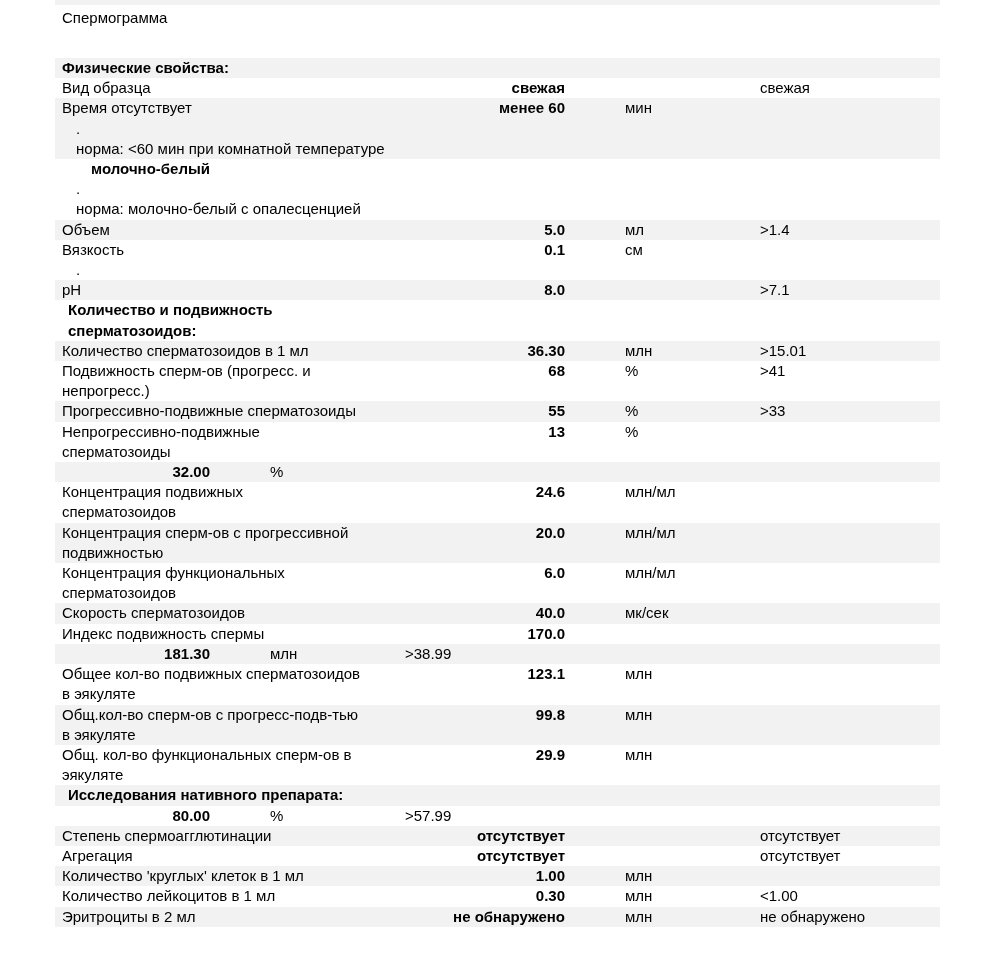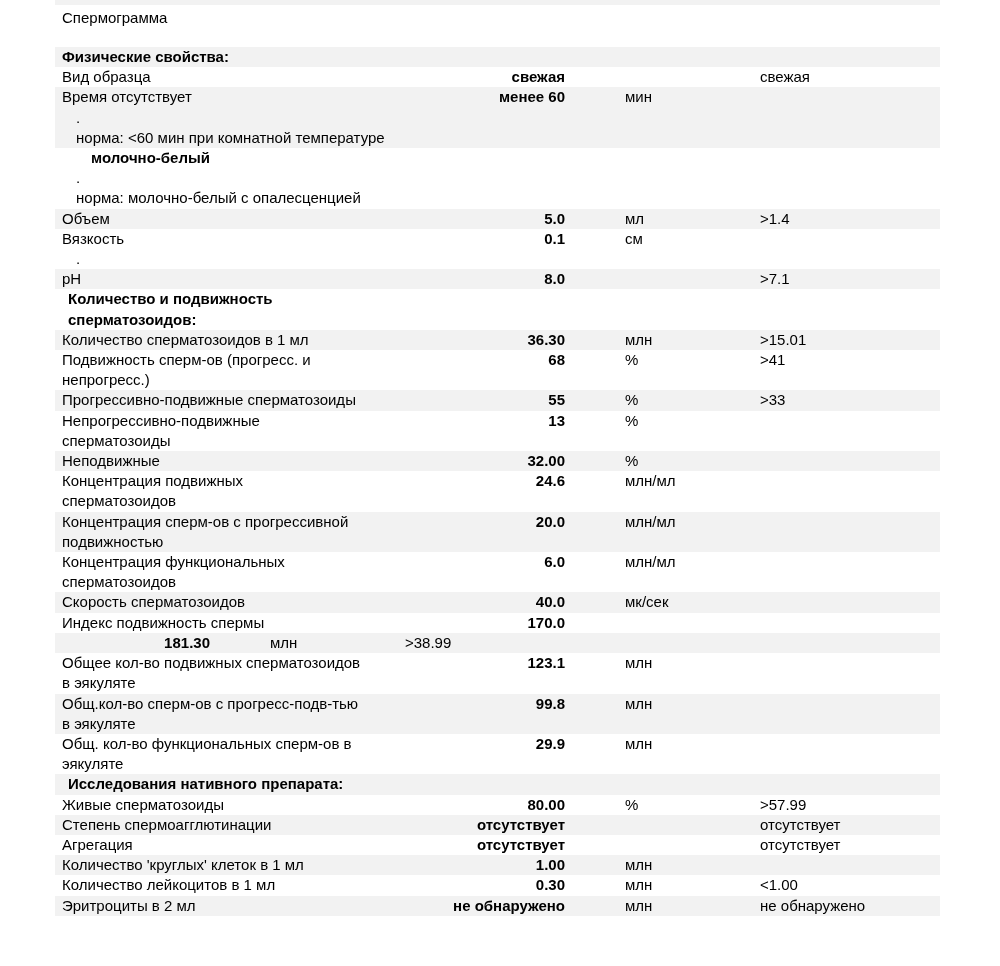--- a/index.html
+++ b/index.html
@@ -5,21 +5,21 @@
   html,body{margin:0;padding:0;}
   body{
     width:1000px;height:966px;overflow:hidden;
     background:#ffffff;color:#000000;
     font-family:"Liberation Sans",sans-serif;
     font-size:15px;
   }
   .table-wrap{position:absolute;left:55px;top:0;width:885px;}
   .top-strip{height:5px;background:var(--stripe,#f2f2f2);}
   .report-title{padding:3px 0 0 7px;line-height:20px;}
-  .rows{margin-top:19px;}
+  .rows{margin-top:30px;}
   .block{line-height:20.2px;padding:0 7px;}
   .block.shaded{background:var(--stripe,#f2f2f2);}
   .cells{display:flex;align-items:flex-start;}
   .c-name{flex:0 0 355px;white-space:pre-line;}
   .c-value{flex:0 0 148px;text-align:right;font-weight:700;white-space:pre-line;}
   .c-unit{flex:0 0 135px;margin-left:60px;}
   .c-ref{flex:1 1 auto;}
   .section-name{font-weight:700;white-space:pre-line;}
   .section-name.indent{padding-left:6px;}
   .note{padding-left:14px;}
@@ -119,21 +119,20 @@
         <div class="cells">
           <div class="c-name">Непрогрессивно-подвижные
 сперматозоиды</div>
           <div class="c-value">13</div>
           <div class="c-unit">%</div>
           <div class="c-ref"></div>
         </div>
       </div>
       <div class="block shaded">
         <div class="cells">
-          <div class="c-name">Неподвижные</div>
           <div class="c-value">32.00</div>
           <div class="c-unit">%</div>
           <div class="c-ref"></div>
         </div>
       </div>
       <div class="block">
         <div class="cells">
           <div class="c-name">Концентрация подвижных
 сперматозоидов</div>
           <div class="c-value">24.6</div>
@@ -207,21 +206,20 @@
           <div class="c-value">29.9</div>
           <div class="c-unit">млн</div>
           <div class="c-ref"></div>
         </div>
       </div>
       <div class="block shaded">
         <div class="section-name indent">Исследования нативного препарата:</div>
       </div>
       <div class="block">
         <div class="cells">
-          <div class="c-name">Живые сперматозоиды</div>
           <div class="c-value">80.00</div>
           <div class="c-unit">%</div>
           <div class="c-ref">&gt;57.99</div>
         </div>
       </div>
       <div class="block shaded">
         <div class="cells">
           <div class="c-name">Степень спермоагглютинации</div>
           <div class="c-value">отсутствует</div>
           <div class="c-unit"></div>

